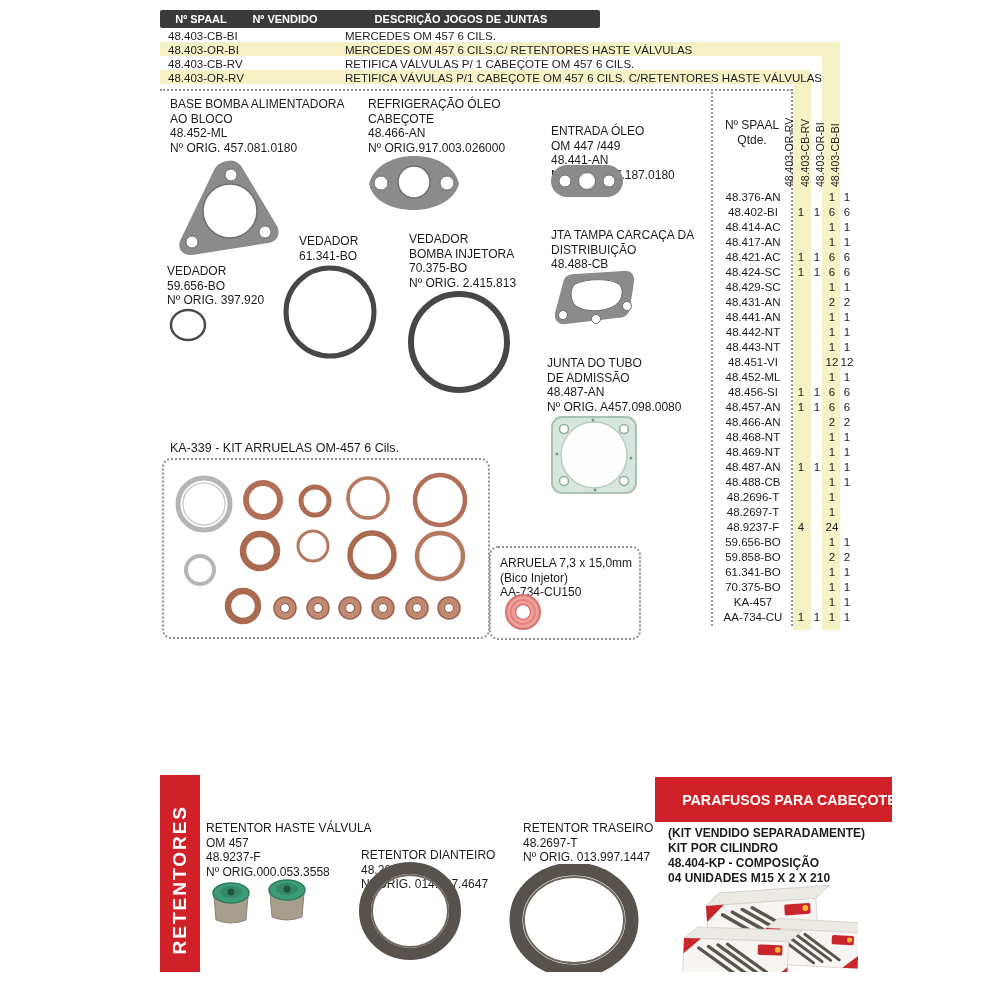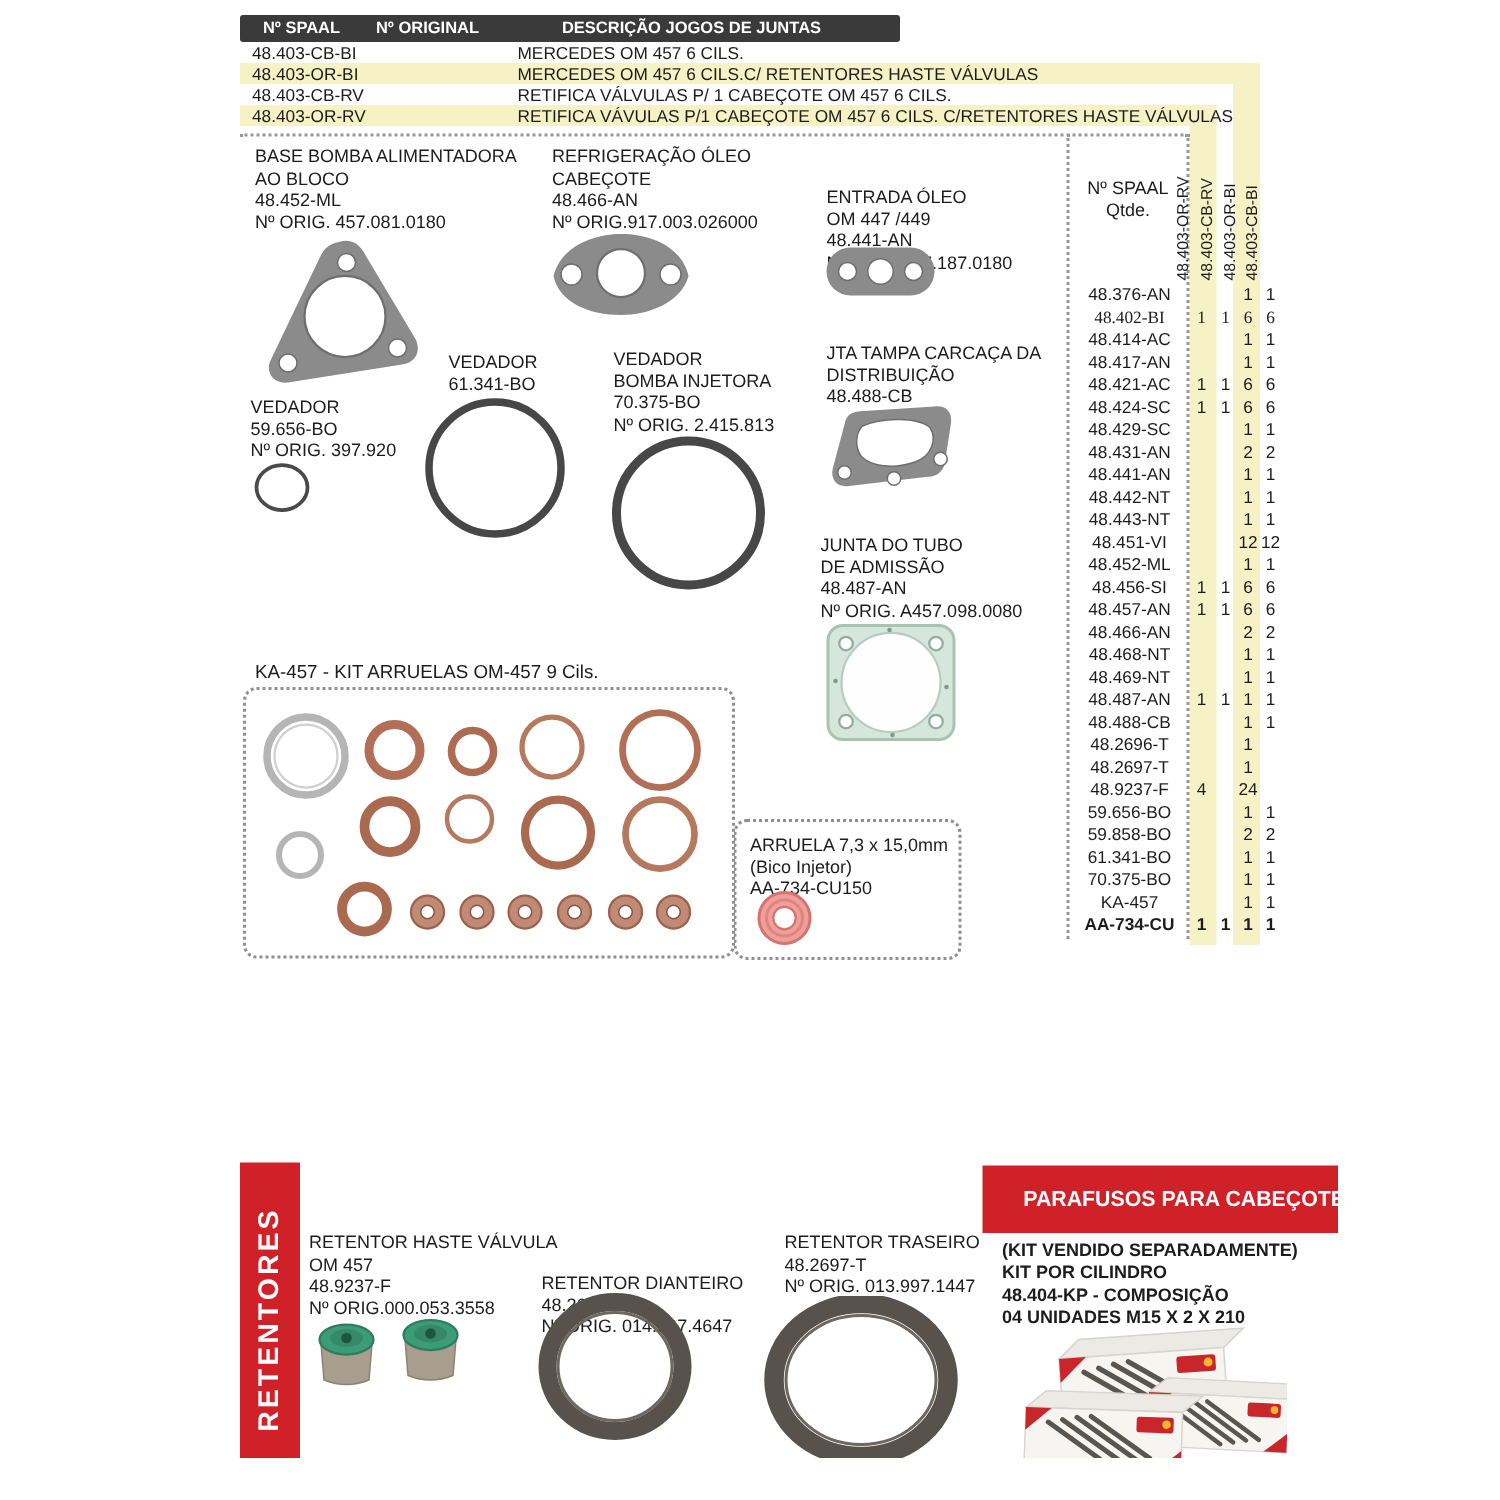--- a/index.html
+++ b/index.html
@@ -47,21 +47,21 @@
 
 <div id="page">
 
   <div class="abs yl" style="left:160px;top:42px;width:679px;height:14px;"></div>
   <div class="abs yl" style="left:822px;top:42px;width:18px;height:588px;"></div>
   <div class="abs yl" style="left:160px;top:70px;width:651px;height:14px;"></div>
   <div class="abs yl" style="left:793px;top:70px;width:18px;height:560px;"></div>
 
   <div class="abs thead" style="left:160px;top:10px;width:440px;height:18px;">
     <span style="left:41px;">Nº SPAAL</span>
-    <span style="left:125px;">Nº ORIGINAL</span>
+    <span style="left:125px;">Nº VENDIDO</span>
     <span style="left:301px;">DESCRIÇÃO JOGOS DE JUNTAS</span>
   </div>
   <div class="trow" style="left:160px;top:29px;">
     <span class="spaal">48.403-CB-BI</span>
     <span class="desc">MERCEDES OM 457 6 CILS.</span>
   </div>
   <div class="trow" style="left:160px;top:43px;">
     <span class="spaal">48.403-OR-BI</span>
     <span class="desc">MERCEDES OM 457 6 CILS.C/ RETENTORES HASTE VÁLVULAS</span>
   </div>
@@ -164,21 +164,21 @@
     <circle cx="15" cy="15" r="4.5" fill="#ffffff" stroke="#8fae9d" stroke-width="1.5"></circle>
     <circle cx="75" cy="15" r="4.5" fill="#ffffff" stroke="#8fae9d" stroke-width="1.5"></circle>
     <circle cx="15" cy="67" r="4.5" fill="#ffffff" stroke="#8fae9d" stroke-width="1.5"></circle>
     <circle cx="75" cy="67" r="4.5" fill="#ffffff" stroke="#8fae9d" stroke-width="1.5"></circle>
     <circle cx="8" cy="40" r="1.5" fill="#7d9b8a"></circle>
       <circle cx="82" cy="44" r="1.5" fill="#7d9b8a"></circle>
     <circle cx="44" cy="6" r="1.5" fill="#7d9b8a"></circle>
       <circle cx="46" cy="76" r="1.5" fill="#7d9b8a"></circle>
   </svg>
 
-  <div class="abs nw" style="left:170px;top:441px;font-size:12.5px;">KA-457 - KIT ARRUELAS OM-457 9 Cils.</div>
+  <div class="abs nw" style="left:170px;top:441px;font-size:12.5px;">KA-339 - KIT ARRUELAS OM-457 6 Cils.</div>
   <div class="abs dashbox" style="left:162px;top:458px;width:324px;height:177px;"></div>
   <svg class="abs" style="left:162px;top:458px;" width="324" height="177" viewBox="0 0 324 177">
     <circle cx="42" cy="46" r="26" fill="none" stroke="#b5b5b5" stroke-width="5"></circle>
     <circle cx="42" cy="46" r="21" fill="none" stroke="#cfcfcf" stroke-width="1.5"></circle>
     <circle cx="101" cy="42" r="17" fill="none" stroke="#b06f56" stroke-width="6"></circle>
     <circle cx="153" cy="43" r="14" fill="none" stroke="#ad6c52" stroke-width="5"></circle>
     <circle cx="206" cy="40" r="20" fill="none" stroke="#b5795f" stroke-width="3.5"></circle>
     <circle cx="278" cy="42" r="25" fill="none" stroke="#b06f56" stroke-width="4.5"></circle>
     <circle cx="38" cy="112" r="14" fill="none" stroke="#b5b5b5" stroke-width="4"></circle>
     <circle cx="98" cy="93" r="17" fill="none" stroke="#a96a50" stroke-width="6.5"></circle>
@@ -223,21 +223,21 @@
   <div class="rot" style="left:826px;top:175px;">48.403-OR-BI</div>
   <div class="rot" style="left:841px;top:175px;">48.403-CB-BI</div>
   <div class="abs" style="left:715px;top:190px;width:150px;height:436px;">
       <div class="qrow" style="top: 0px;">
         <span class="qname">48.376-AN</span>
         <span class="qc qc0"></span>
         <span class="qc qc1"></span>
         <span class="qc qc2">1</span>
         <span class="qc qc3">1</span>
       </div>
-      <div class="qrow" style="top: 15px; font-family: Liberation Serif, serif;">
+      <div class="qrow" style="top: 15px;">
         <span class="qname">48.402-BI</span>
         <span class="qc qc0">1</span>
         <span class="qc qc1">1</span>
         <span class="qc qc2">6</span>
         <span class="qc qc3">6</span>
       </div>
       <div class="qrow" style="top: 30px;">
         <span class="qname">48.414-AC</span>
         <span class="qc qc0"></span>
         <span class="qc qc1"></span>
@@ -412,21 +412,21 @@
         <span class="qc qc2">1</span>
         <span class="qc qc3">1</span>
       </div>
       <div class="qrow" style="top: 405px;">
         <span class="qname">KA-457</span>
         <span class="qc qc0"></span>
         <span class="qc qc1"></span>
         <span class="qc qc2">1</span>
         <span class="qc qc3">1</span>
       </div>
-      <div class="qrow" style="top: 420px; font-weight: bold;">
+      <div class="qrow" style="top: 420px;">
         <span class="qname">AA-734-CU</span>
         <span class="qc qc0">1</span>
         <span class="qc qc1">1</span>
         <span class="qc qc2">1</span>
         <span class="qc qc3">1</span>
       </div>
     </div>
 
   <div class="abs redbar" style="left:160px;top:775px;width:40px;height:210px;">
     <span>RETENTORES</span>

